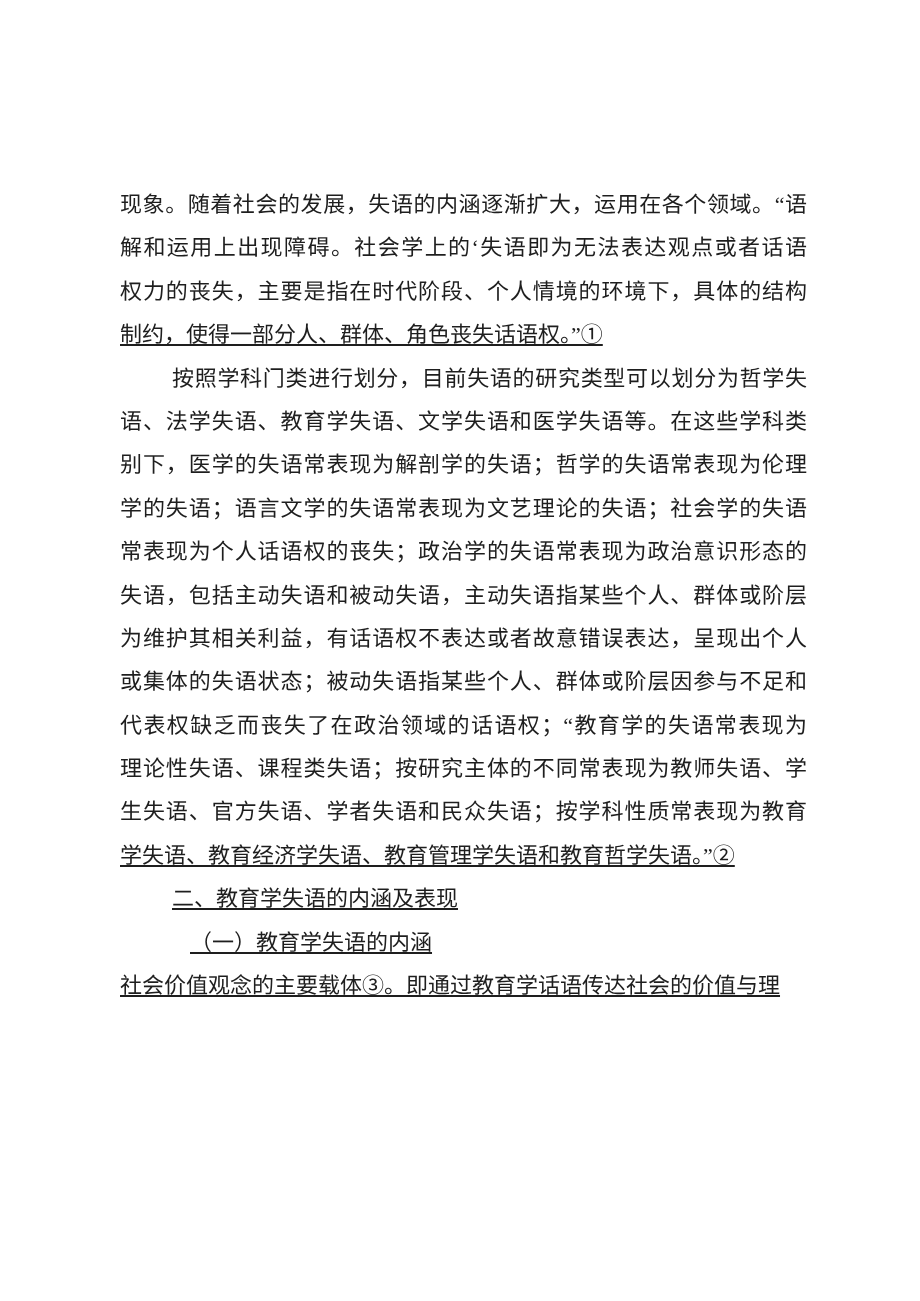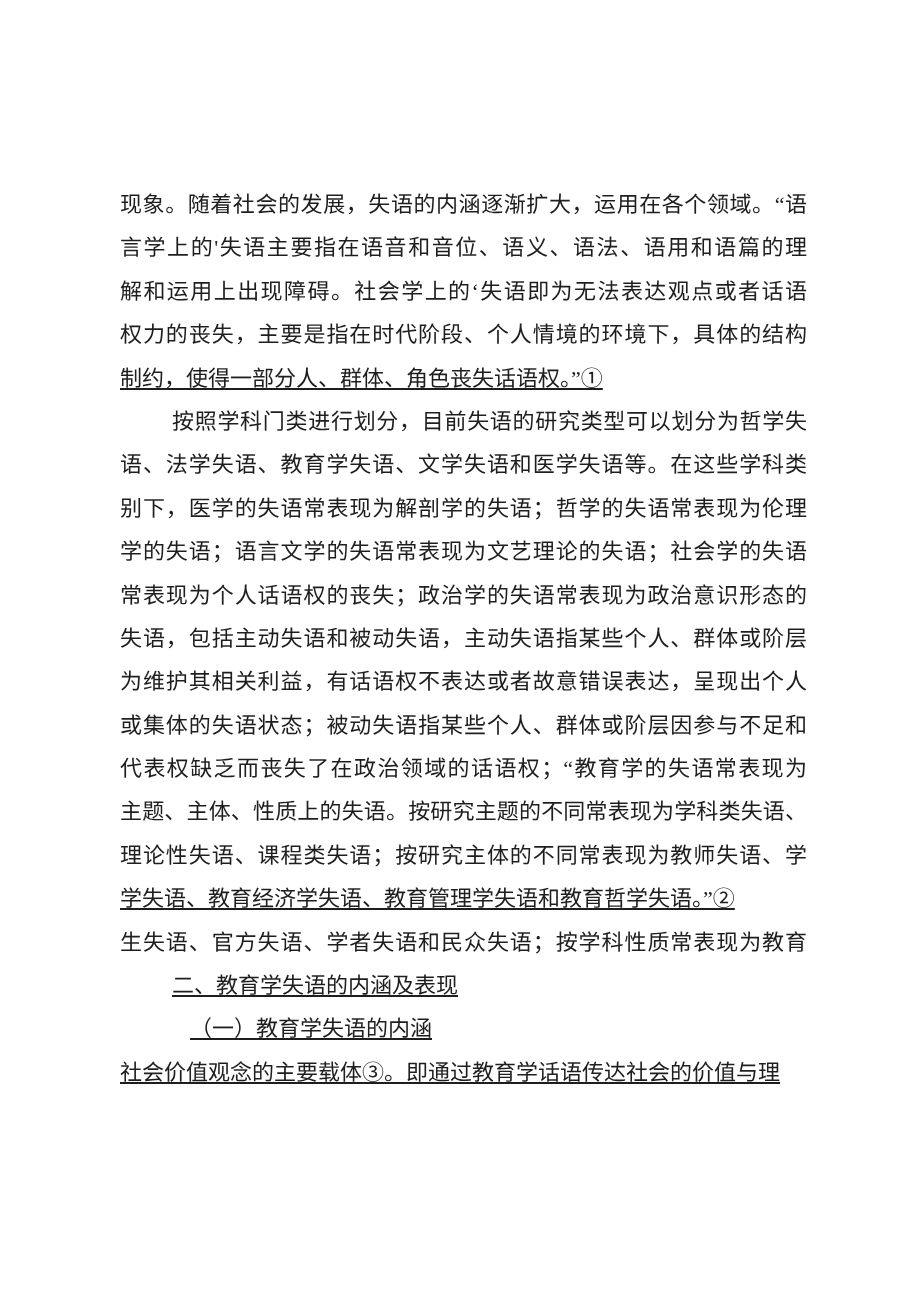--- a/index.html
+++ b/index.html
@@ -44,40 +44,38 @@
   .indent-b{ text-indent: 70px; }  
 </style>
 </head>
 <body>
 
 <div class="page">
   <div class="content">
 
     <div class="para">
       <div class="ln">现象。随着社会的发展，失语的内涵逐渐扩大，运用在各个领域。“语</div>
-      <div class="ln">言学上的'失语主要指在语音和音位、语义、语法、语用和语篇的理</div>
       <div class="ln">解和运用上出现障碍。社会学上的‘失语即为无法表达观点或者话语</div>
       <div class="ln">权力的丧失，主要是指在时代阶段、个人情境的环境下，具体的结构</div>
       <div class="ln ln-end">制约，使得一部分人、群体、角色丧失话语权。”①</div>
     </div>
 
     <div class="para">
       <div class="ln indent">按照学科门类进行划分，目前失语的研究类型可以划分为哲学失</div>
       <div class="ln">语、法学失语、教育学失语、文学失语和医学失语等。在这些学科类</div>
       <div class="ln">别下，医学的失语常表现为解剖学的失语；哲学的失语常表现为伦理</div>
       <div class="ln">学的失语；语言文学的失语常表现为文艺理论的失语；社会学的失语</div>
       <div class="ln">常表现为个人话语权的丧失；政治学的失语常表现为政治意识形态的</div>
       <div class="ln">失语，包括主动失语和被动失语，主动失语指某些个人、群体或阶层</div>
       <div class="ln">为维护其相关利益，有话语权不表达或者故意错误表达，呈现出个人</div>
       <div class="ln">或集体的失语状态；被动失语指某些个人、群体或阶层因参与不足和</div>
       <div class="ln">代表权缺乏而丧失了在政治领域的话语权；“教育学的失语常表现为</div>
-      <div class="ln">主题、主体、性质上的失语。按研究主题的不同常表现为学科类失语、</div>
       <div class="ln">理论性失语、课程类失语；按研究主体的不同常表现为教师失语、学</div>
+      <div class="ln">生失语、官方失语、学者失语和民众失语；按学科性质常表现为教育</div>
       <div class="ln ln-end">学失语、教育经济学失语、教育管理学失语和教育哲学失语。”②</div>
-      <div class="ln">生失语、官方失语、学者失语和民众失语；按学科性质常表现为教育</div>
     </div>
 
     <div class="ln ln-end indent para">二、教育学失语的内涵及表现</div>
 
     <div class="ln ln-end indent-b para">（一）教育学失语的内涵</div>
 
     <div class="para">
       <div class="ln ln-end">社会价值观念的主要载体③。即通过教育学话语传达社会的价值与理</div>
     </div>
 

